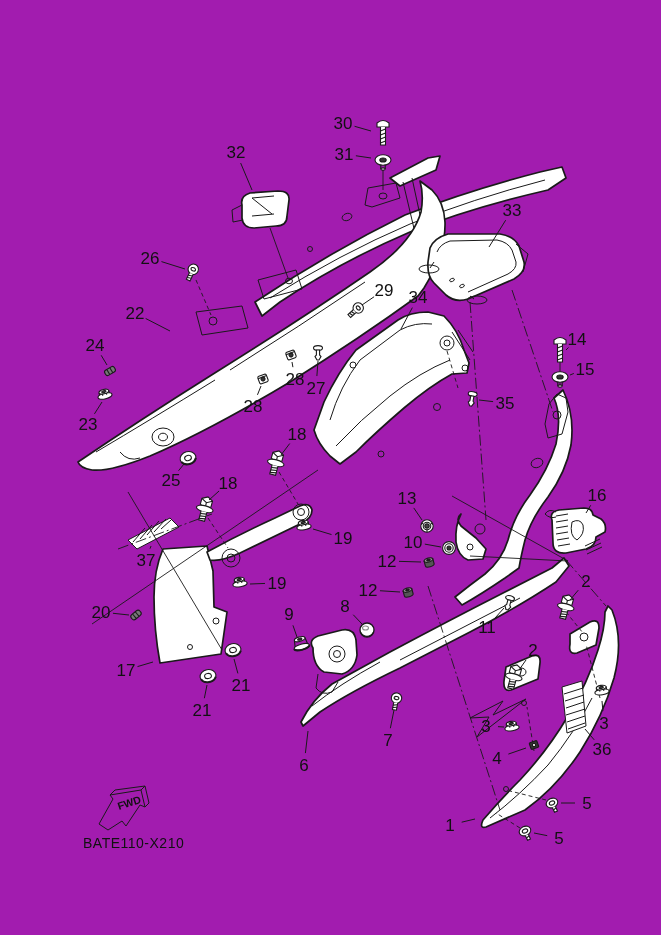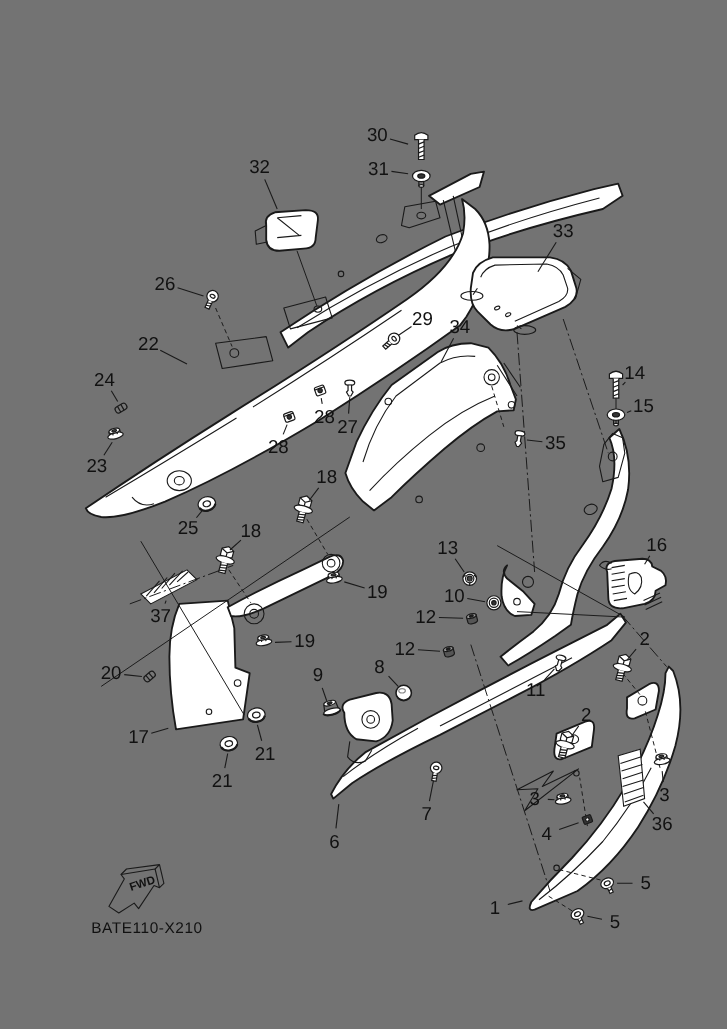--- a/index.html
+++ b/index.html
@@ -1,16 +1,16 @@
 <!DOCTYPE html>
 <html><head>
 <meta charset="utf-8">
 <style>
   html,body{margin:0;padding:0;background:#fff;}
-  .stage{position:relative;width:661px;height:935px;background:#737373;font-family:"Liberation Sans",sans-serif;overflow:hidden;}
+  .stage{position:relative;width:661px;height:935px;background:#a21caf;font-family:"Liberation Sans",sans-serif;overflow:hidden;}
   svg{display:block;}
   svg *{vector-effect:non-scaling-stroke;}
   .part{stroke:#1a1a1a;stroke-width:1.7;fill:#fff;stroke-linejoin:round;}
   .detail{stroke:#1a1a1a;stroke-width:1;fill:none;stroke-linejoin:round;}
   .thin{stroke:#1a1a1a;stroke-width:0.9;fill:none;}
   .dash{stroke:#1a1a1a;stroke-width:0.9;fill:none;stroke-dasharray:4 3;}
   .dashdot{stroke:#1a1a1a;stroke-width:0.9;fill:none;stroke-dasharray:11 3 2 3;}
   .hatch{stroke:#1a1a1a;stroke-width:1;fill:#fff;}
   .callout-text{font-family:"Liberation Sans",sans-serif;font-size:17px;fill:#111;}
   .code-text{font-family:"Liberation Sans",sans-serif;font-size:14px;fill:#111;letter-spacing:0.5px;}

